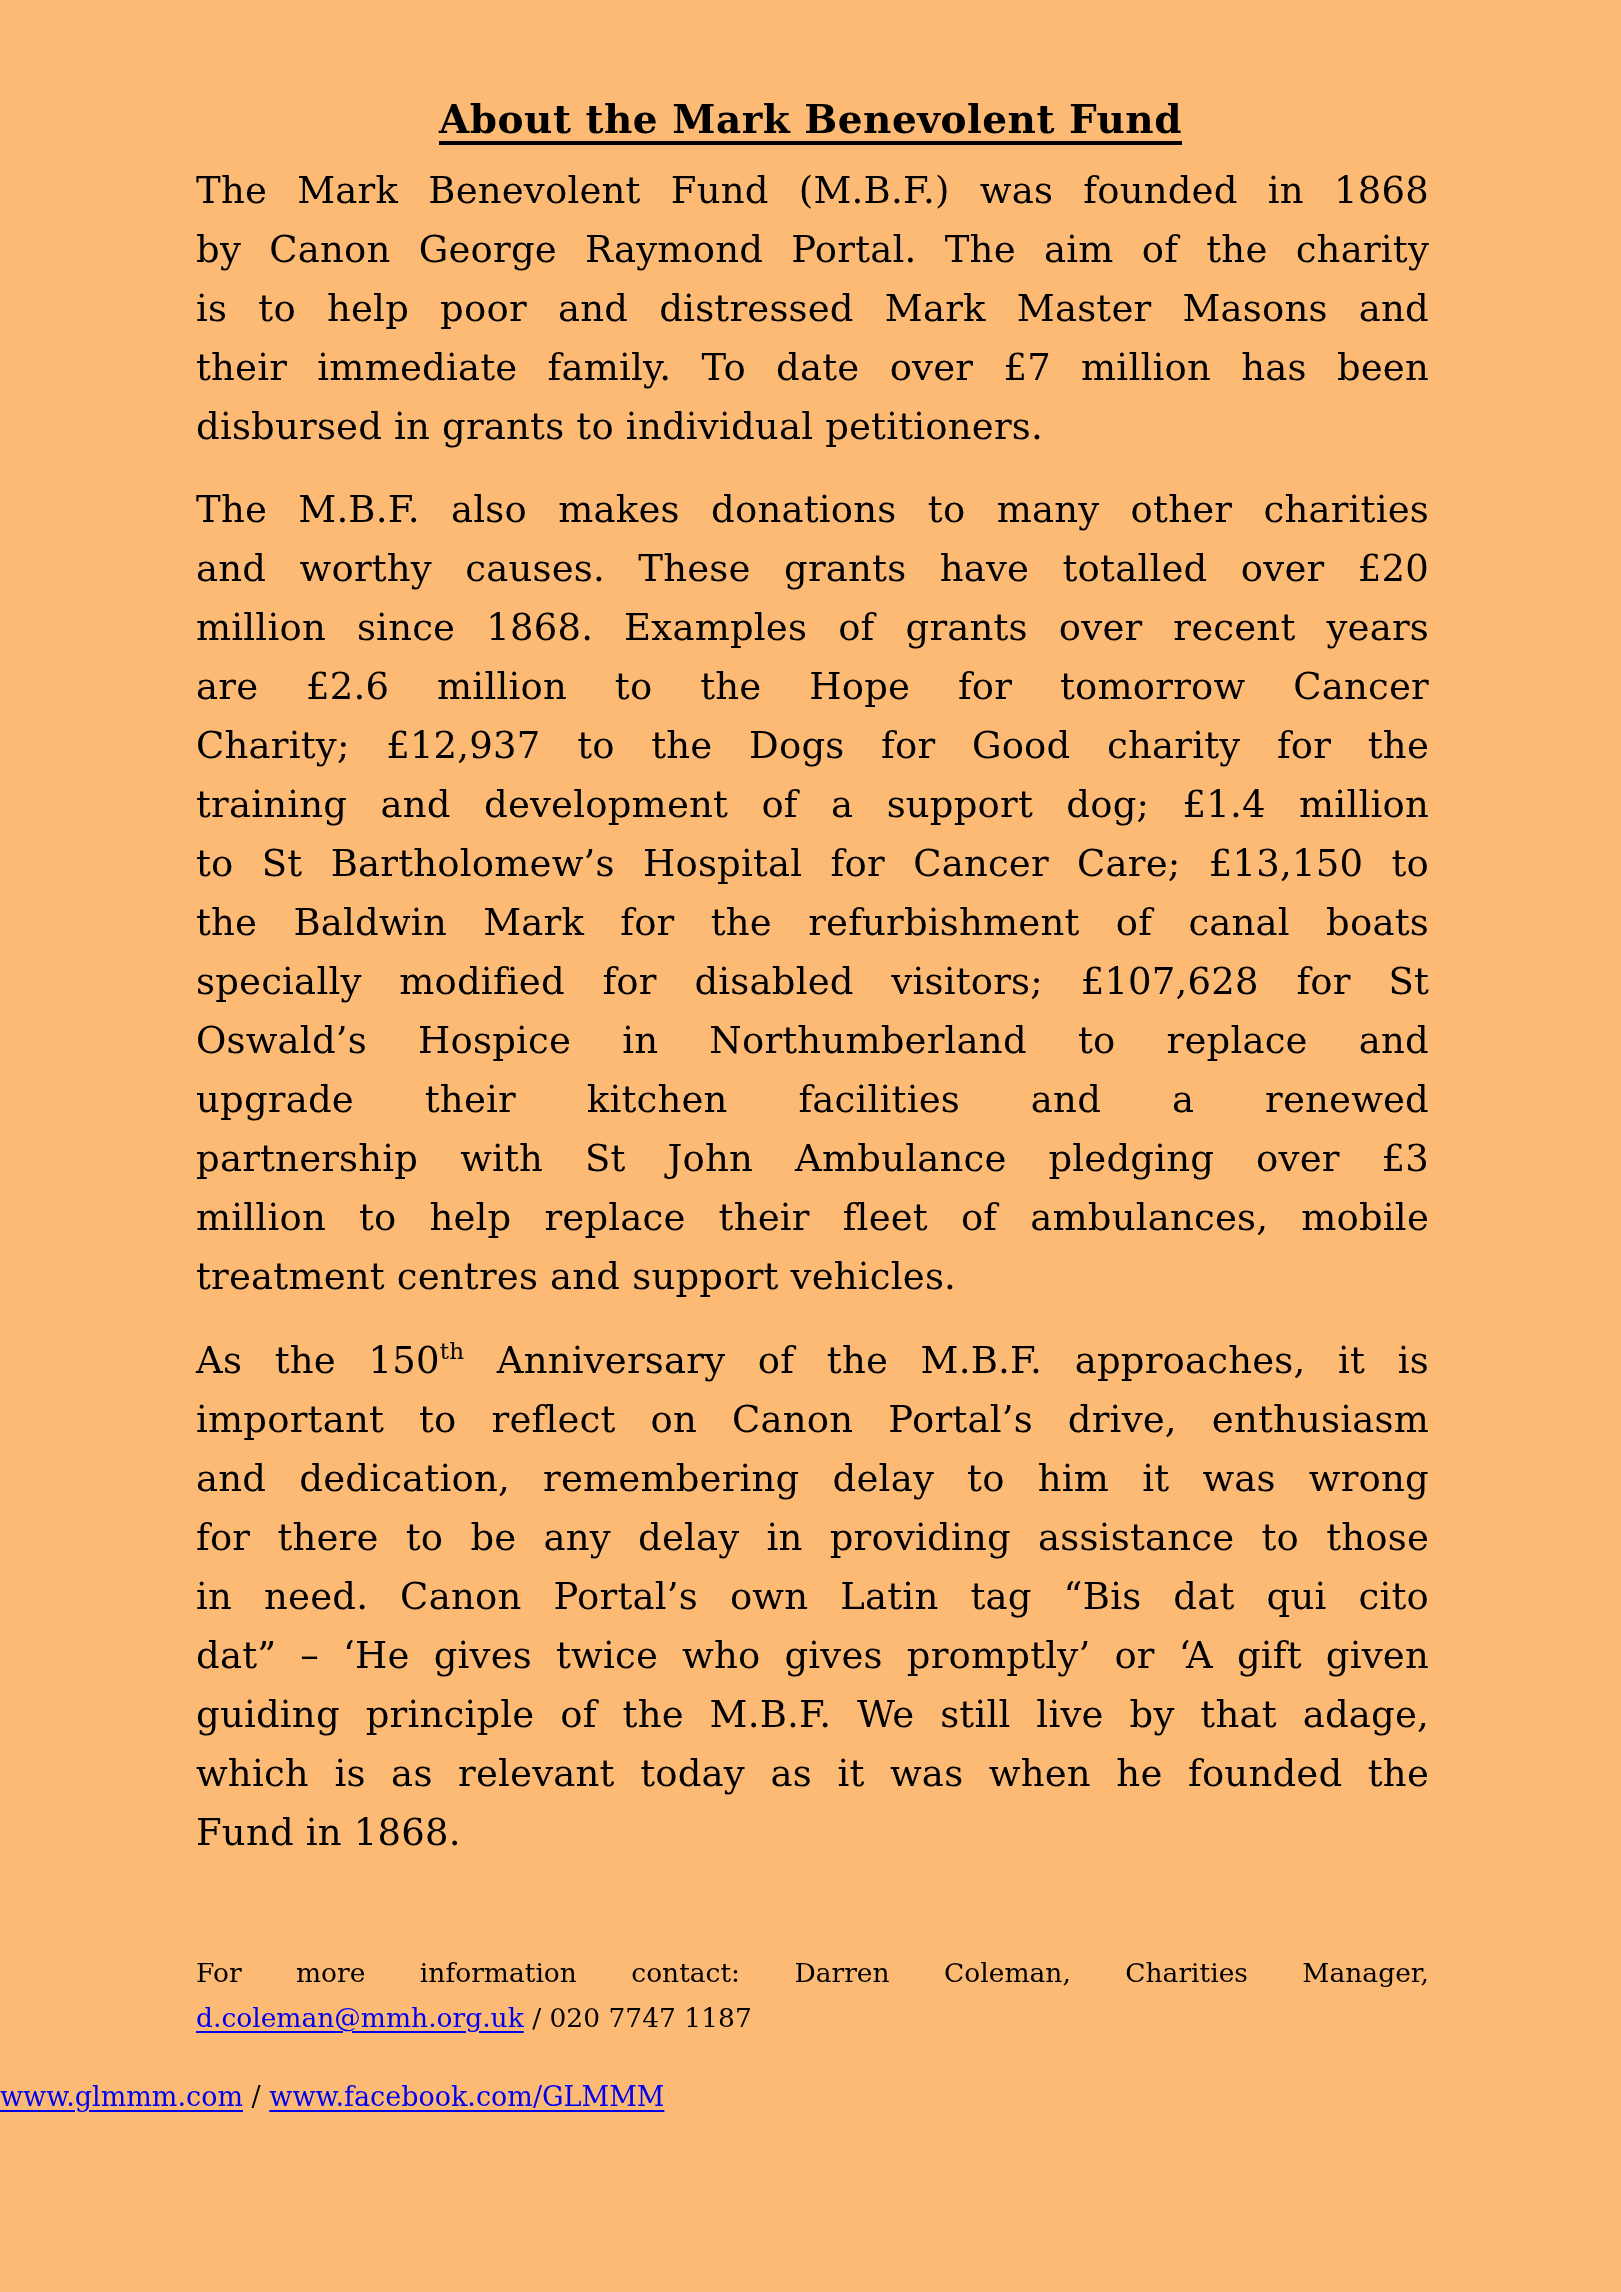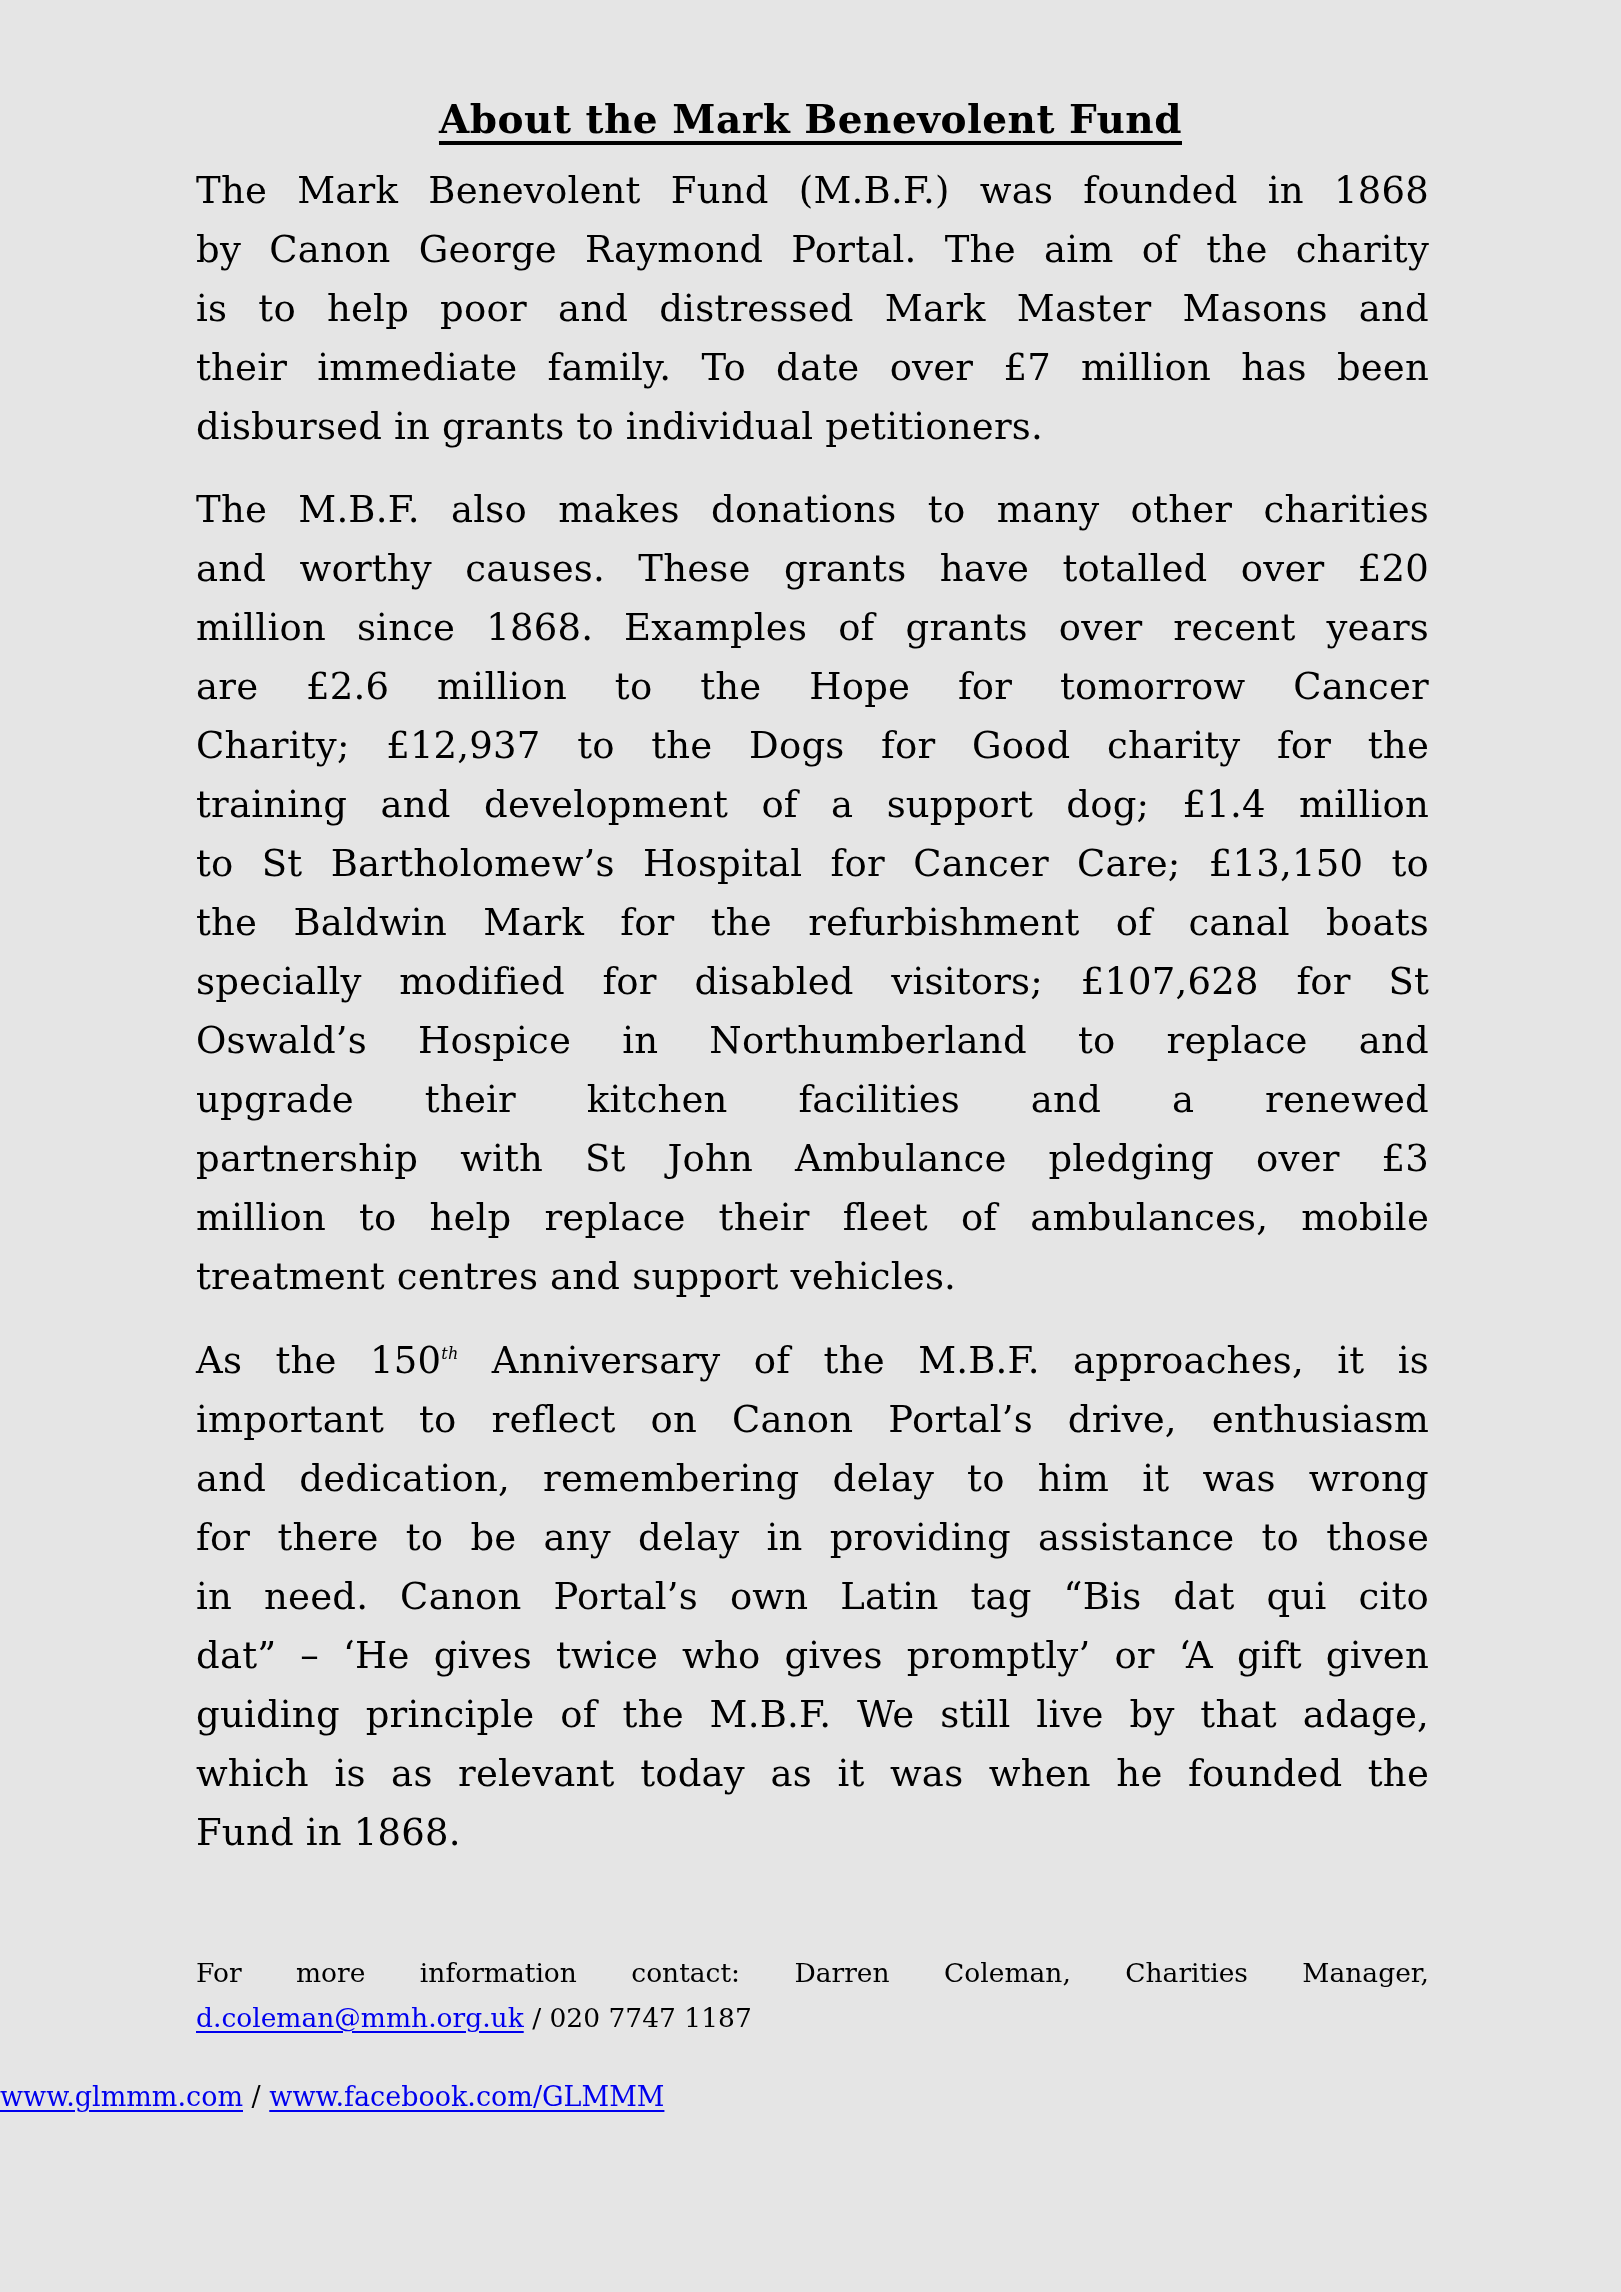--- a/index.html
+++ b/index.html
@@ -1,33 +1,33 @@
 <!DOCTYPE html>
 <html><head>
 <meta charset="utf-8">
 <style>
   html, body { margin: 0; padding: 0; background: #ffffff; }
   body { width: 1621px; height: 2293px; position: relative; overflow: hidden; color: #000; }
-  .page { position: absolute; left: 0; top: 0; width: 1621px; height: 2293px; background: #e5e5e5; }
+  .page { position: absolute; left: 0; top: 0; width: 1621px; height: 2293px; background: #fdba74; }
   .title {
     position: absolute; left: 0; width: 1621px; top: 90px;
     text-align: center;
     font-family: "DejaVu Serif", serif; font-weight: bold;
     font-size: 39px; line-height: 59px;
   }
   .title span { text-decoration: underline; text-decoration-thickness: 3.9px; text-underline-offset: 7.8px; letter-spacing: 0.5px; }
   .para { position: absolute; left: 196px; width: 1233px; }
   .line {
     display: block; height: 59px; line-height: 59px;
     font-family: "DejaVu Serif", serif; font-size: 37px;
     text-align: justify; text-align-last: justify; white-space: nowrap;
     letter-spacing: 0.2px;
   }
   .line.last { text-align-last: left; }
-  .line sup { font-size: 16px; vertical-align: 13.7px; line-height: 0; font-style: italic; }
+  .line sup { font-size: 23px; vertical-align: 13.7px; line-height: 0; }
   .footer { position: absolute; left: 196px; width: 1233px; top: 1950px; }
   .fline {
     display: block; height: 45px; line-height: 45px;
     font-family: "DejaVu Serif", serif; font-size: 26.5px;
     text-align: justify; text-align-last: justify; white-space: nowrap;
   }
   .fline.last { text-align-last: left; }
   a { color: #0000ee; text-decoration: underline; text-decoration-thickness: 2px; text-underline-offset: 3.9px; }
   .links {
     position: absolute; left: 0; width: 1621px; top: 2074px; text-align: left;

